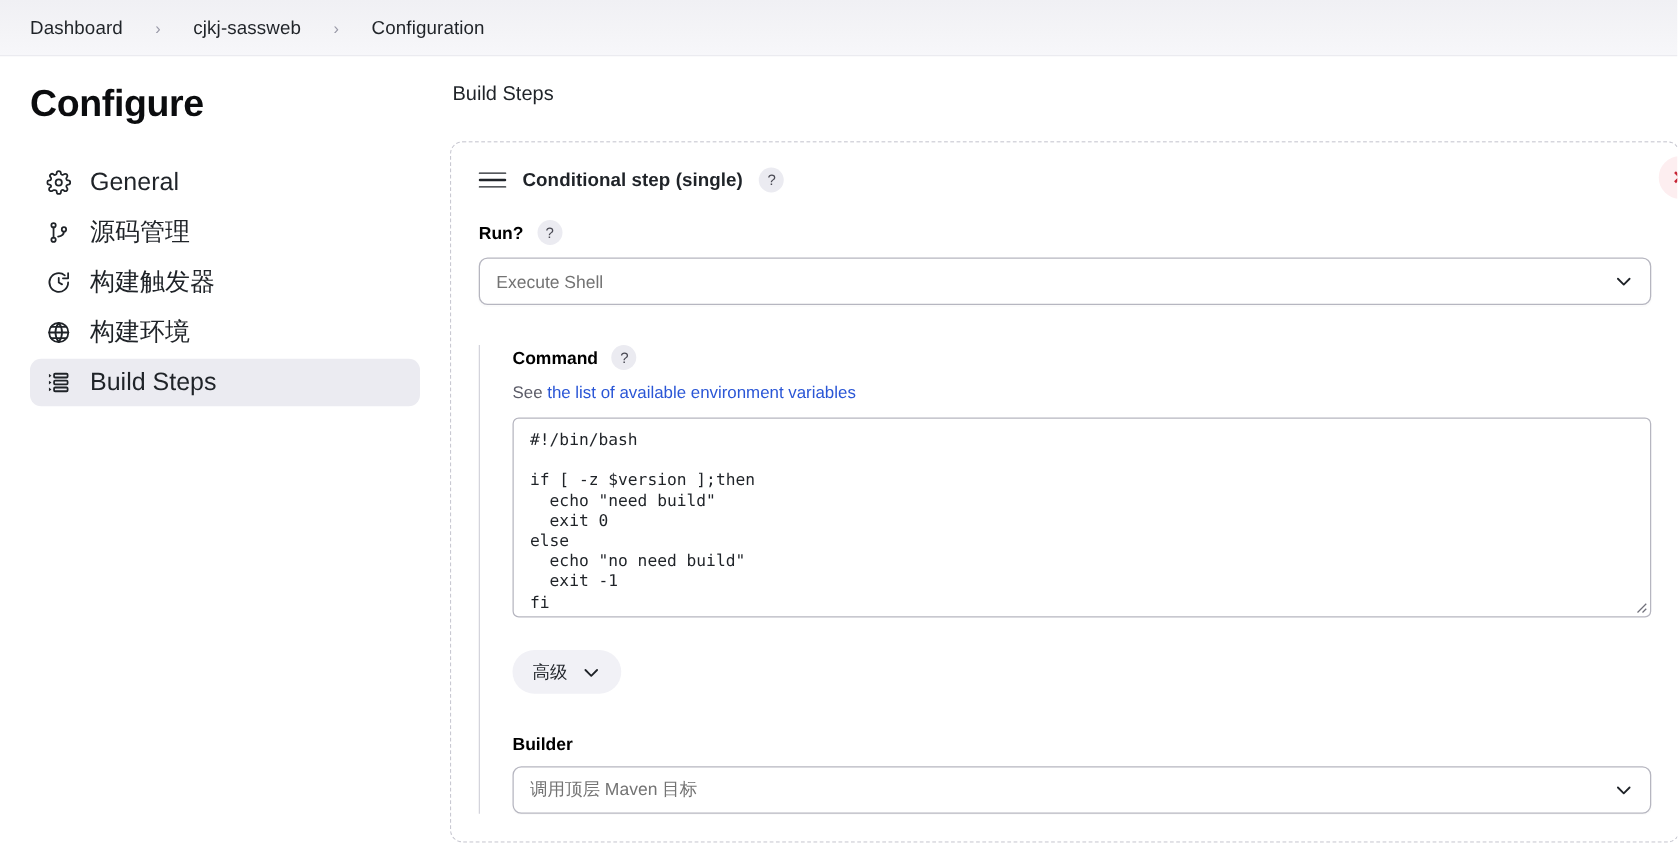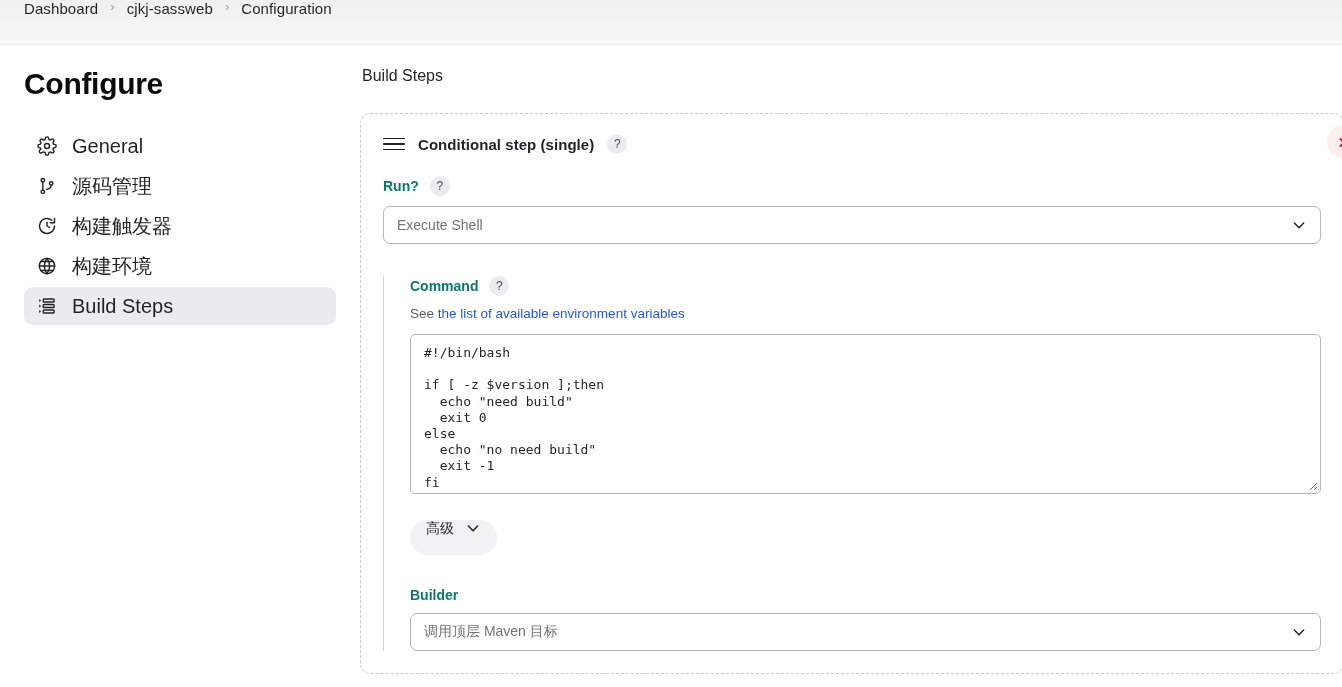--- a/index.html
+++ b/index.html
@@ -12,23 +12,25 @@
     font-family: "Liberation Sans", "DejaVu Sans", sans-serif;
     color: #1f2328;
     -webkit-font-smoothing: antialiased;
   }
 
   
   .breadcrumb-bar {
     height: 45px;
     background: linear-gradient(to bottom, #f0f0f4 0%, #f4f4f7 60%, #f7f7fa 100%);
     display: flex;
+    align-items: center;
     padding: 0 24px;
     border-bottom: 1px solid #ebebf0;
     position: relative;
+    gap: 14px;
   }
   .crumb {
     font-size: 15px;
     font-weight: 500;
     color: #1f2328;
     letter-spacing: 0.1px;
     white-space: nowrap;
   }
   .crumb-sep {
     margin: 0 12px;
@@ -163,21 +165,21 @@
   
   .field-label-row {
     display: flex;
     align-items: center;
     gap: 11px;
     margin-bottom: 10px;
   }
   .field-label {
     font-size: 14px;
     font-weight: bold;
-    color: #0f766e;
+    color: #000000;
   }
 
   .select-box {
     width: 100%;
     height: 38px;
     border: 1px solid #b6b6c0;
     border-radius: 7px;
     background: #ffffff;
     display: flex;
     align-items: center;
@@ -235,21 +237,21 @@
     right: 3px; bottom: 3px;
     width: 13px; height: 13px;
     pointer-events: none;
   }
 
   
   .adv-btn {
     margin-top: 26px;
     height: 35px;
     display: inline-flex;
-    align-items: flex-start;
+    align-items: center;
     gap: 11px;
     padding: 0 16px;
     border: none;
     border-radius: 18px;
     background: #f1f1f6;
     font-size: 14px;
     color: #1f2328;
     cursor: pointer;
     font-family: inherit;
   }

